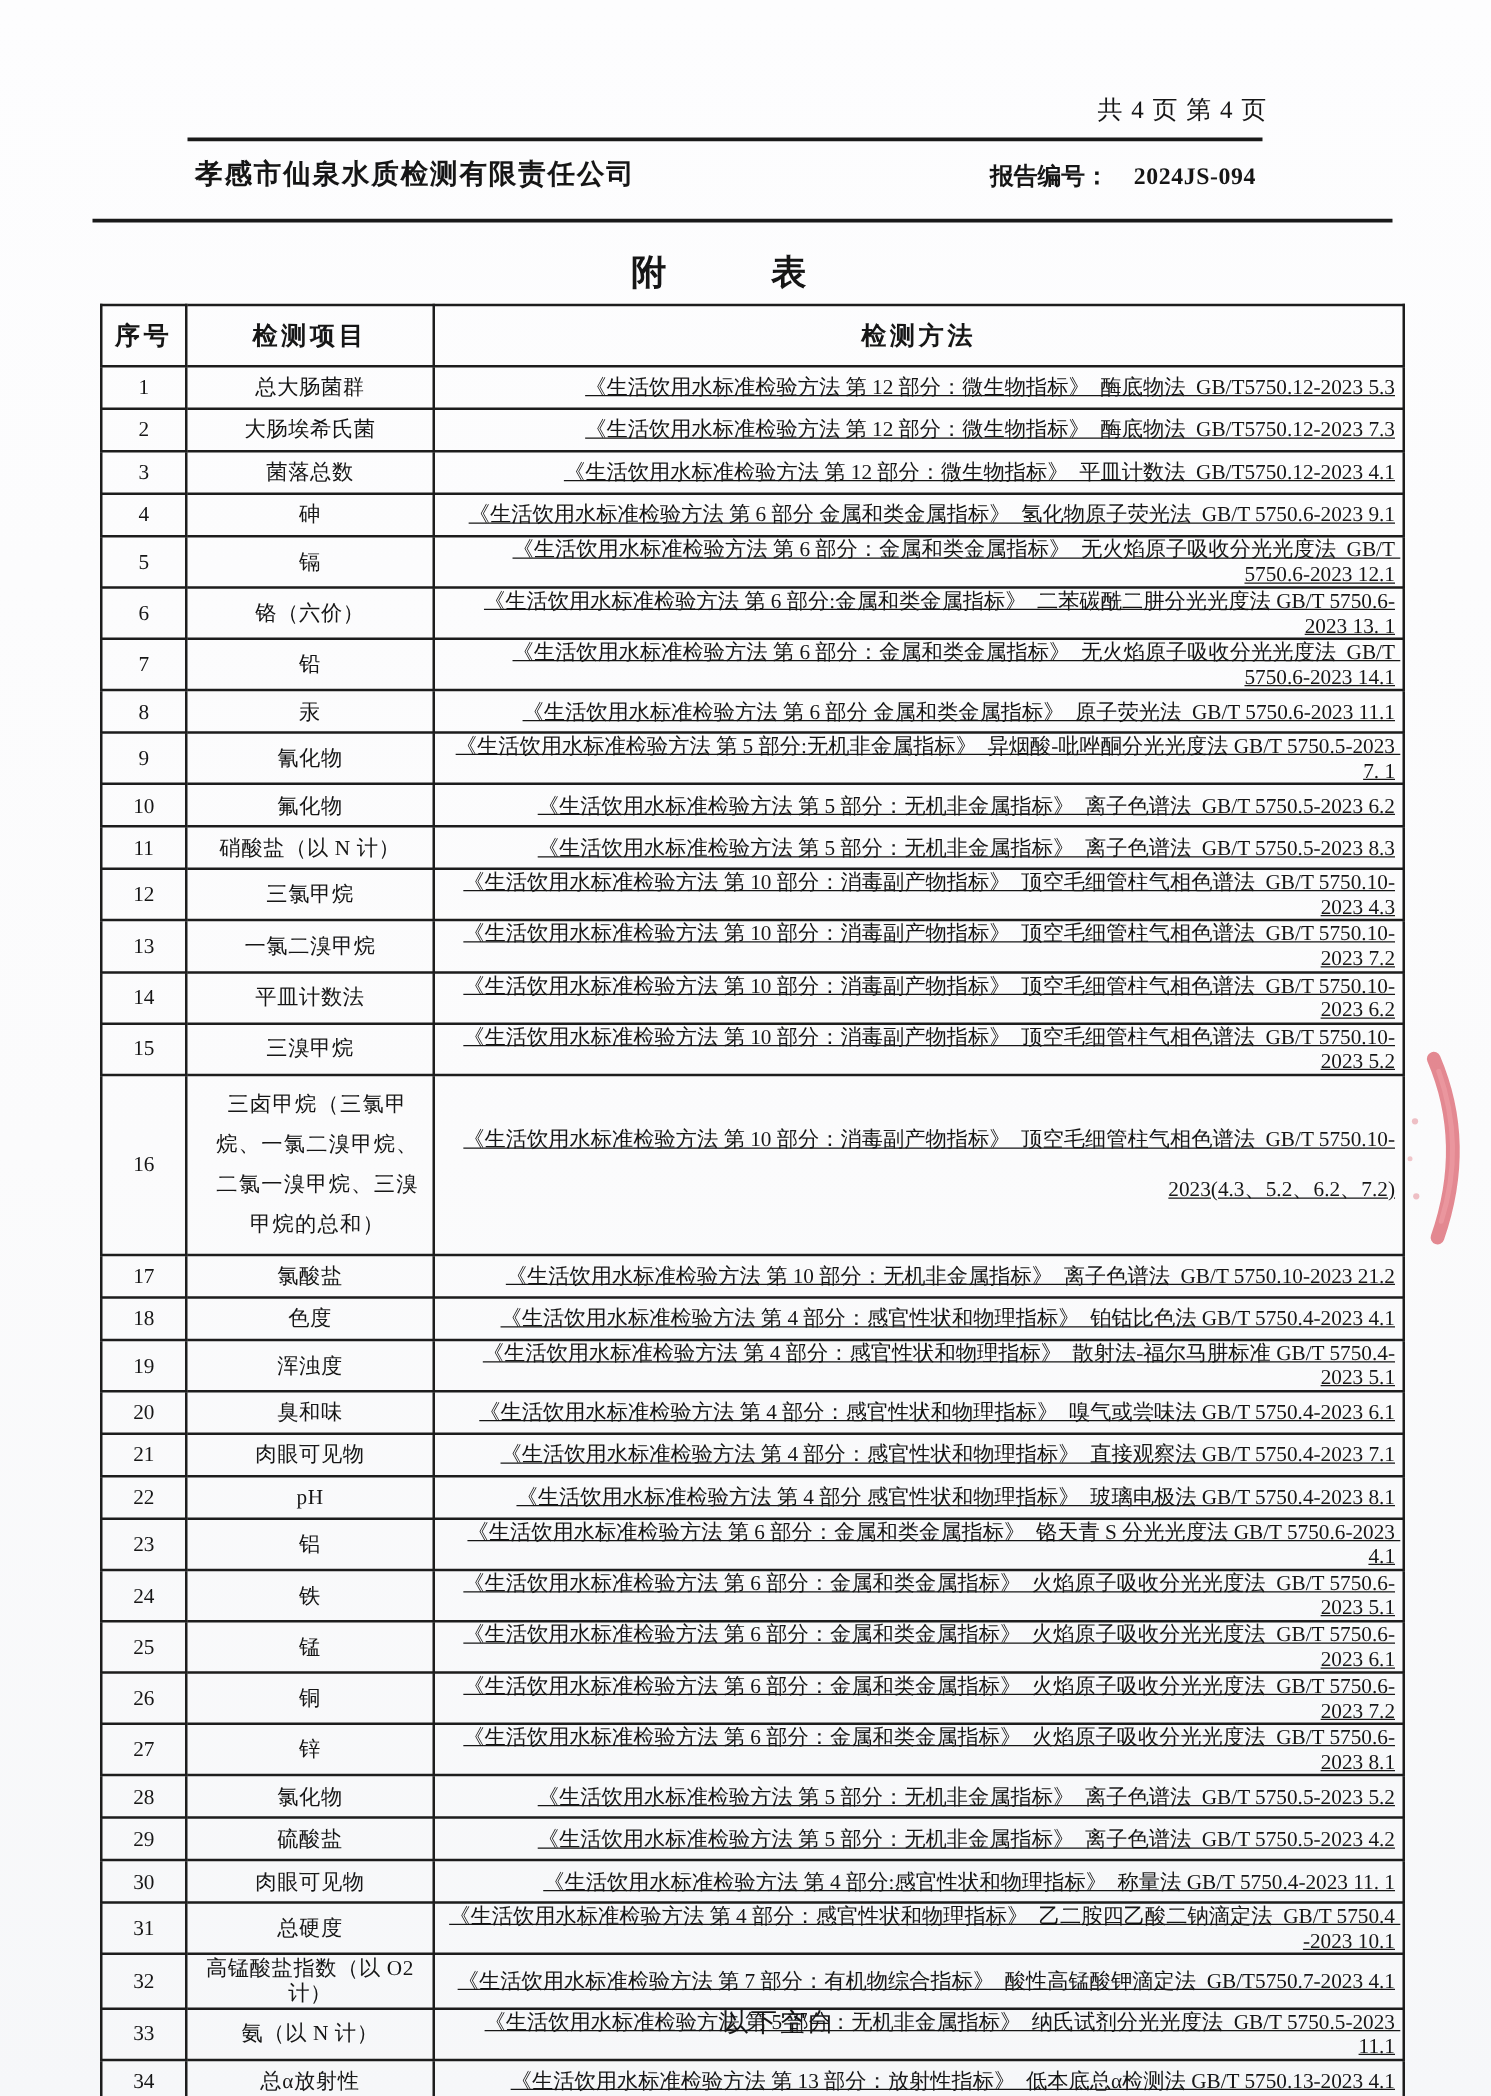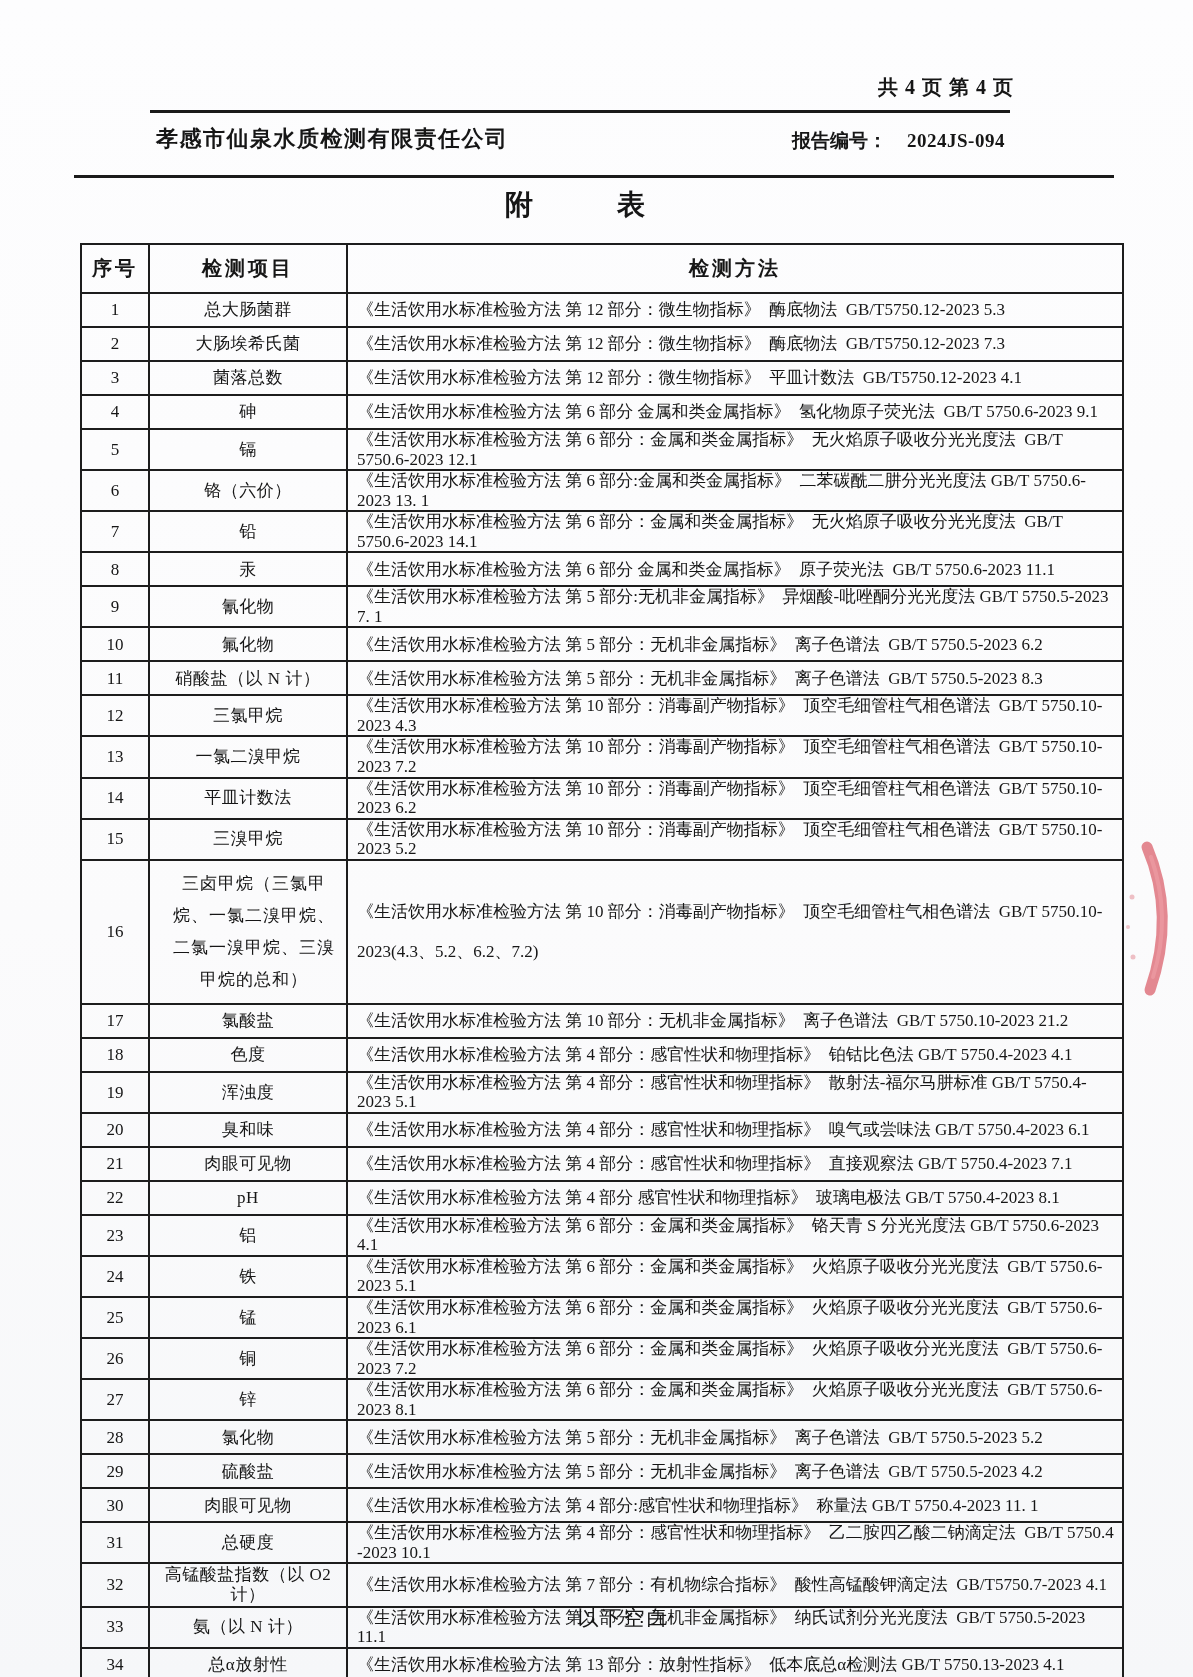--- a/index.html
+++ b/index.html
@@ -7,57 +7,57 @@
     position:relative;
     width:1193px;height:1677px;
     margin:0 auto;
     background:linear-gradient(180deg,#fdfdfe 0%,#fbfbfc 55%,#f6f7f9 100%);
     font-family:"Liberation Serif","DejaVu Serif",serif;
     color:#161616;
     overflow:hidden;
   }
   .page-indicator{
     position:absolute;top:74px;left:878px;width:140px;
-    font-size:20px;font-weight:bold;letter-spacing:1px;white-space:nowrap;
+    font-size:20px;font-weight:normal;letter-spacing:1px;white-space:nowrap;
   }
   .rule{position:absolute;background:#1a1a1a;}
   .rule1{top:110px;left:150px;width:860px;height:3px;}
   .rule2{top:175px;left:74px;width:1040px;height:2.5px;}
   .company{
     position:absolute;top:124px;left:156px;
     font-size:22px;font-weight:bold;letter-spacing:1.5px;white-space:nowrap;
   }
   .report-no{
     position:absolute;top:128px;left:792px;
     font-size:19px;font-weight:bold;white-space:nowrap;
   }
   .report-no .val{margin-left:20px;font-weight:600;letter-spacing:0.5px;}
   .doc-title{
-    position:absolute;top:186px;left:0;width:1150px;text-align:center;
+    position:absolute;top:199px;left:0;width:1150px;text-align:center;
     font-size:28px;font-weight:bold;
   }
   table.appendix-table{
     position:absolute;top:243px;left:80px;width:1044px;
     border-collapse:collapse;table-layout:fixed;
     background:transparent;
   }
   .appendix-table col.c-no{width:68px;}
   .appendix-table col.c-item{width:198px;}
   .appendix-table th,.appendix-table td{
     border:2px solid #1d1d1d;
     vertical-align:middle;
     overflow:hidden;
   }
   .appendix-table thead th{
     height:45px;font-size:20px;font-weight:bold;letter-spacing:3px;
   }
   .appendix-table tbody td{height:30px;font-size:17px;line-height:1.15;}
   td.serial-cell{text-align:center;font-size:19px;}
   td.item-cell{text-align:center;letter-spacing:0.5px;}
-  td.method-cell{text-align:left;padding:0 6px 0 9px;white-space:pre-wrap;}
+  td.method-cell{text-align:right;padding:0 6px 0 9px;white-space:pre-wrap;text-decoration:underline;}
   tr.tall td{height:auto;padding-top:7px;padding-bottom:7px;}
   tr.tall td.item-cell{line-height:32px;letter-spacing:1px;padding-left:16px;padding-right:4px;}
   tr.tall td.method-cell{line-height:40px;}
   .footer-note{
     position:absolute;top:1604px;left:0;width:100%;text-align:center;
     font-size:21px;letter-spacing:2px;transform:translateX(27px);
   }
   .seal{position:absolute;left:1118px;top:835px;pointer-events:none;}
 </style>
 </head>

